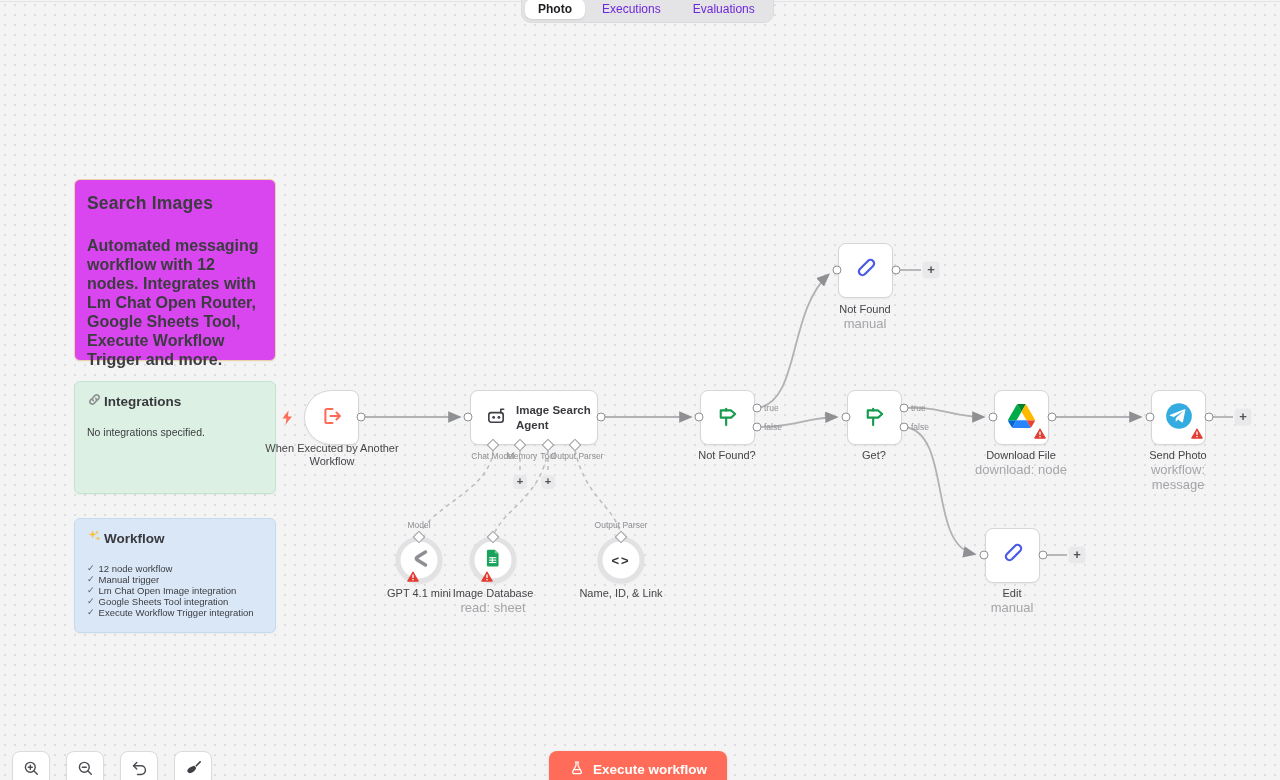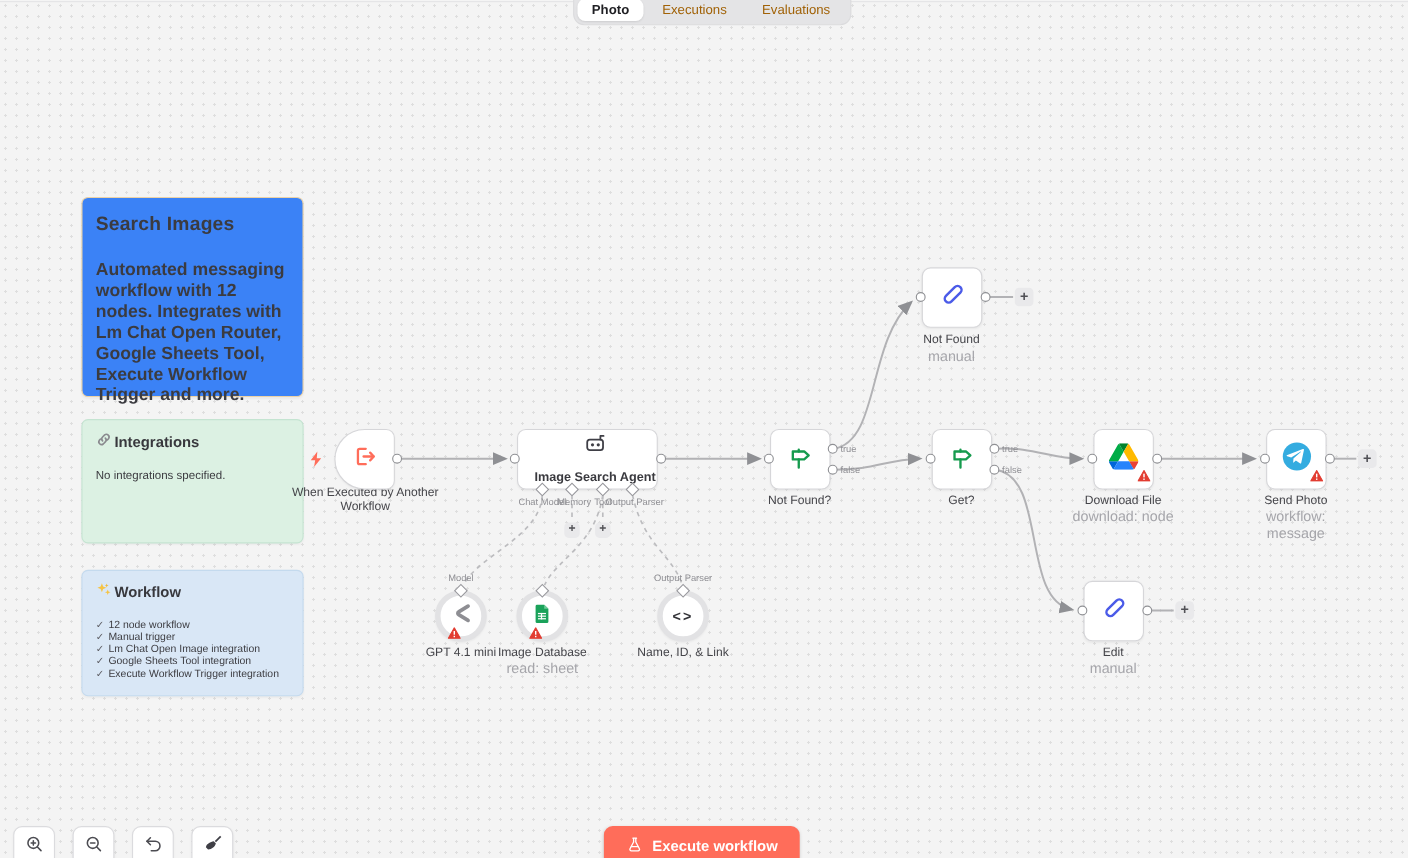--- a/index.html
+++ b/index.html
@@ -11,47 +11,47 @@
     background-size:10px 10px;
     position:relative;
     color:#45454a;
   }
   .topline{position:absolute;left:0;top:1px;width:1280px;height:1px;background:#e4e4e6;}
 
   
   .tabbar{position:absolute;left:521px;top:-9px;height:32px;background:#e4e4e6;
     border:1px solid #dbdbdd;border-radius:10px;display:flex;align-items:flex-end;
     padding:3px 3px;gap:2px;z-index:40;}
-  .tab{font-size:12px;color:#a16207;padding:3px 15px;border-radius:7px;cursor:pointer;white-space:nowrap;}
+  .tab{font-size:12px;color:#6d28d9;padding:3px 15px;border-radius:7px;cursor:pointer;white-space:nowrap;}
   .tab.active{background:#fff;color:#1f1f23;font-weight:700;box-shadow:0 1px 2px rgba(0,0,0,.10);padding:3px 13px;}
 
   
   .note{position:absolute;border-radius:6px;border:1px solid;z-index:6;box-shadow:0 1px 2px rgba(0,0,0,.04);}
-  .note-orange{left:74px;top:179px;width:202px;height:182px;background:#3b82f6;border-color:#ecd2a6;padding:13px 12px;}
+  .note-orange{left:74px;top:179px;width:202px;height:182px;background:#d946ef;border-color:#ecd2a6;padding:13px 12px;}
   .note-orange h2{font-size:17.5px;font-weight:700;color:#3b3b40;letter-spacing:.2px;}
   .note-orange p{margin-top:22px;font-size:16px;font-weight:600;line-height:19px;color:#3b3b40;}
   .note-green{left:74px;top:381px;width:202px;height:113px;background:#dcf1e3;border-color:#c4e4d1;padding:10px 12px;}
   .note-blue{left:74px;top:518px;width:202px;height:115px;background:#d9e7f6;border-color:#c4daee;padding:10px 12px;}
   .note h3{font-size:13.5px;font-weight:700;color:#38383d;display:flex;align-items:center;gap:2px;}
   .note-green p{margin-top:16px;font-size:10.5px;color:#3c3c41;}
   .feat-list{margin-top:16px;list-style:none;}
   .feat-list li{font-size:9.5px;color:#3c3c41;line-height:11px;display:flex;gap:4px;align-items:flex-start;}
   .feat-check{color:#5a5a60;font-size:9px;}
 
   
   svg.edges{position:absolute;left:0;top:0;z-index:4;pointer-events:none;}
   .edge{stroke:#b2b2b5;stroke-width:1.8;fill:none;}
   .edge-dash{stroke:#bcbcbf;stroke-width:1.5;fill:none;stroke-dasharray:4 4;}
 
   
   .node{position:absolute;width:55px;height:55px;background:#fff;border:1px solid #d6d6d9;
     border-radius:8px;z-index:10;display:flex;align-items:center;justify-content:center;
     box-shadow:0 1px 2px rgba(0,0,0,.05);cursor:pointer;}
   .node.trigger{border-radius:28px 8px 8px 28px;}
-  .node.wide{width:128px;justify-content:flex-start;padding-left:14px;gap:8px;flex-direction:column;}
+  .node.wide{width:128px;justify-content:flex-start;padding-left:14px;gap:8px;}
   .agent-title{font-size:11.5px;font-weight:600;color:#3a3a3f;line-height:1.3;}
   .nlabel{position:absolute;transform:translateX(-50%);text-align:center;font-size:11px;
     color:#45454a;width:150px;z-index:8;line-height:12.5px;}
   .nsub{position:absolute;transform:translateX(-50%);text-align:center;font-size:13px;color:#a5a5aa;z-index:8;}
   .portlabel{position:absolute;transform:translateX(-50%);font-size:8.5px;color:#8f8f94;z-index:7;white-space:nowrap;}
   .outlabel{position:absolute;font-size:8.5px;color:#8f8f94;z-index:7;}
 
   
   .port{position:absolute;width:9px;height:9px;border-radius:50%;background:#fff;
     border:1.5px solid #8f9094;transform:translate(-50%,-50%);z-index:12;}

